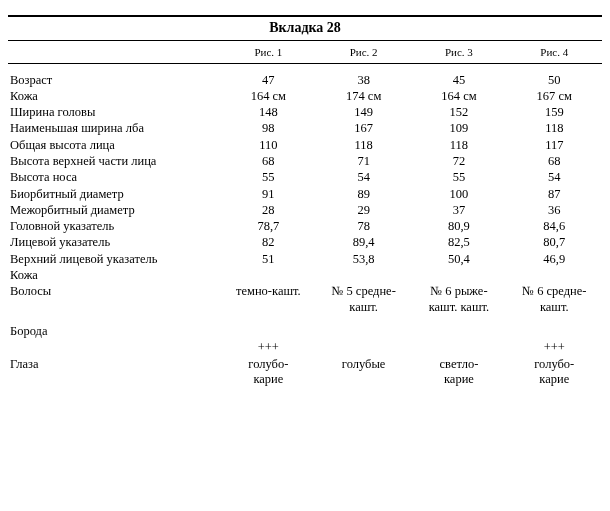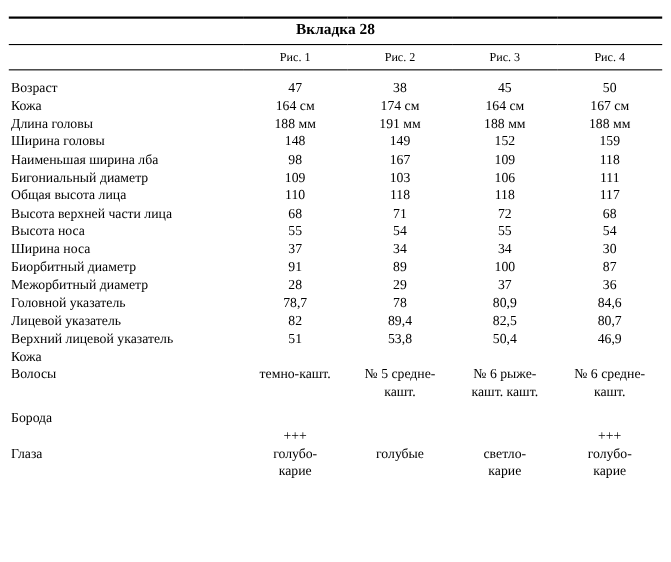--- a/index.html
+++ b/index.html
@@ -102,74 +102,53 @@
         <td class="val">50</td>
       </tr>
       <tr>
         <td class="lbl">Кожа</td>
         <td class="val">164 см</td>
         <td class="val">174 см</td>
         <td class="val">164 см</td>
         <td class="val">167 см</td>
       </tr>
       <tr>
-        <td class="lbl">Длина головы</td>
-        <td class="val">188 мм</td>
-        <td class="val">191 мм</td>
-        <td class="val">188 мм</td>
-        <td class="val">188 мм</td>
-      </tr>
-      <tr>
         <td class="lbl">Ширина головы</td>
         <td class="val">148</td>
         <td class="val">149</td>
         <td class="val">152</td>
         <td class="val">159</td>
       </tr>
       <tr>
         <td class="lbl">Наименьшая ширина лба</td>
         <td class="val">98</td>
         <td class="val">167</td>
         <td class="val">109</td>
         <td class="val">118</td>
       </tr>
       <tr>
-        <td class="lbl">Бигониальный диаметр</td>
-        <td class="val">109</td>
-        <td class="val">103</td>
-        <td class="val">106</td>
-        <td class="val">111</td>
-      </tr>
-      <tr>
         <td class="lbl">Общая высота лица</td>
         <td class="val">110</td>
         <td class="val">118</td>
         <td class="val">118</td>
         <td class="val">117</td>
       </tr>
       <tr>
         <td class="lbl">Высота верхней части лица</td>
         <td class="val">68</td>
         <td class="val">71</td>
         <td class="val">72</td>
         <td class="val">68</td>
       </tr>
       <tr>
         <td class="lbl">Высота носа</td>
         <td class="val">55</td>
         <td class="val">54</td>
         <td class="val">55</td>
         <td class="val">54</td>
-      </tr>
-      <tr>
-        <td class="lbl">Ширина носа</td>
-        <td class="val">37</td>
-        <td class="val">34</td>
-        <td class="val">34</td>
-        <td class="val">30</td>
       </tr>
       <tr>
         <td class="lbl">Биорбитный диаметр</td>
         <td class="val">91</td>
         <td class="val">89</td>
         <td class="val">100</td>
         <td class="val">87</td>
       </tr>
       <tr>
         <td class="lbl">Межорбитный диаметр</td>

